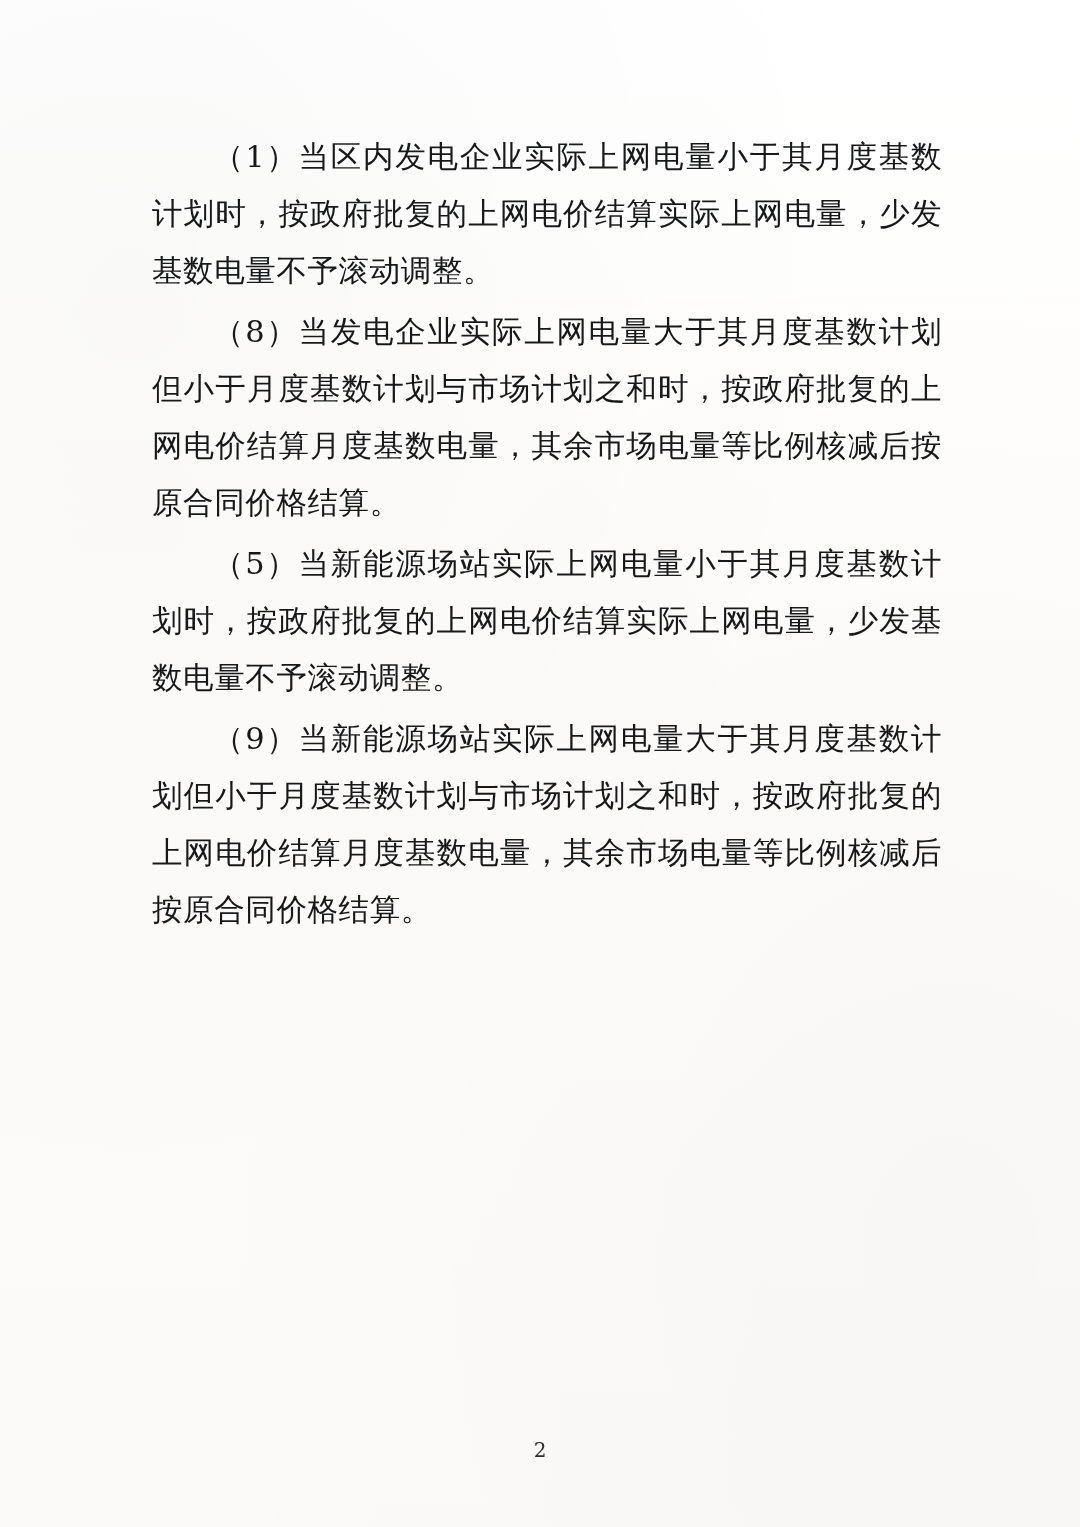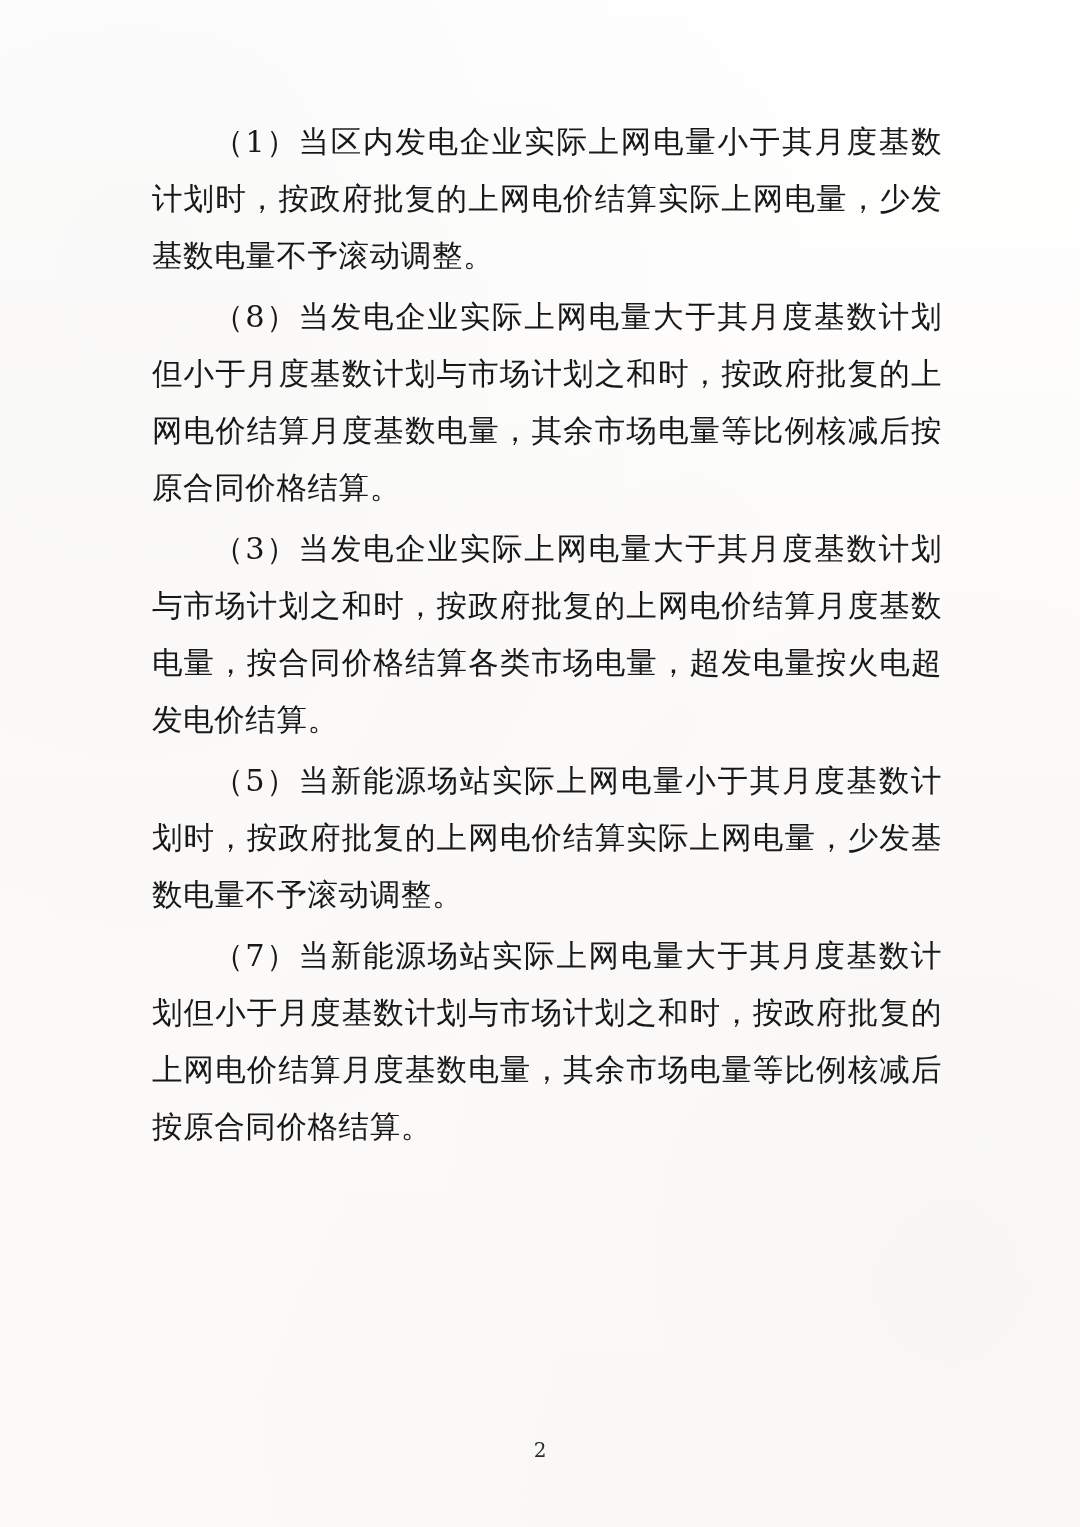--- a/index.html
+++ b/index.html
@@ -24,21 +24,21 @@
     inset: 0;
     background:
       radial-gradient(ellipse at 12% 18%, rgba(0,0,0,0.018), rgba(0,0,0,0) 55%),
       radial-gradient(ellipse at 88% 82%, rgba(0,0,0,0.015), rgba(0,0,0,0) 60%),
       linear-gradient(180deg, #ffffff 0%, #fdfcfa 45%, #fbfaf8 100%);
     pointer-events: none;
   }
   .body-col {
     position: absolute;
     left: 152px;
-    top: 113px;
+    top: 128px;
     width: 790px;
   }
   p.para {
     margin: 0 0 4px 0;
     font-size: 30.5px;
     line-height: 57px;
     letter-spacing: 0.6px;
     text-align: justify;
     text-justify: inter-ideograph;
     text-indent: 2em;
@@ -56,18 +56,17 @@
     color: #2a2b2d;
   }
 </style>
 </head>
 <body>
 
 <div class="page">
   <div class="body-col">
     <p class="para">（1）当区内发电企业实际上网电量小于其月度基数计划时，按政府批复的上网电价结算实际上网电量，少发基数电量不予滚动调整。</p>
     <p class="para">（8）当发电企业实际上网电量大于其月度基数计划但小于月度基数计划与市场计划之和时，按政府批复的上网电价结算月度基数电量，其余市场电量等比例核减后按原合同价格结算。</p>
-    <p class="para">（3）当发电企业实际上网电量大于其月度基数计划与市场计划之和时，按政府批复的上网电价结算月度基数电量，按合同价格结算各类市场电量，超发电量按火电超发电价结算。</p>
     <p class="para">（5）当新能源场站实际上网电量小于其月度基数计划时，按政府批复的上网电价结算实际上网电量，少发基数电量不予滚动调整。</p>
-    <p class="para">（7）当新能源场站实际上网电量大于其月度基数计划但小于月度基数计划与市场计划之和时，按政府批复的上网电价结算月度基数电量，其余市场电量等比例核减后按原合同价格结算。</p>
+    <p class="para">（9）当新能源场站实际上网电量大于其月度基数计划但小于月度基数计划与市场计划之和时，按政府批复的上网电价结算月度基数电量，其余市场电量等比例核减后按原合同价格结算。</p>
   </div>
   <div class="page-number">2</div>
 </div>
 
 </body></html>

